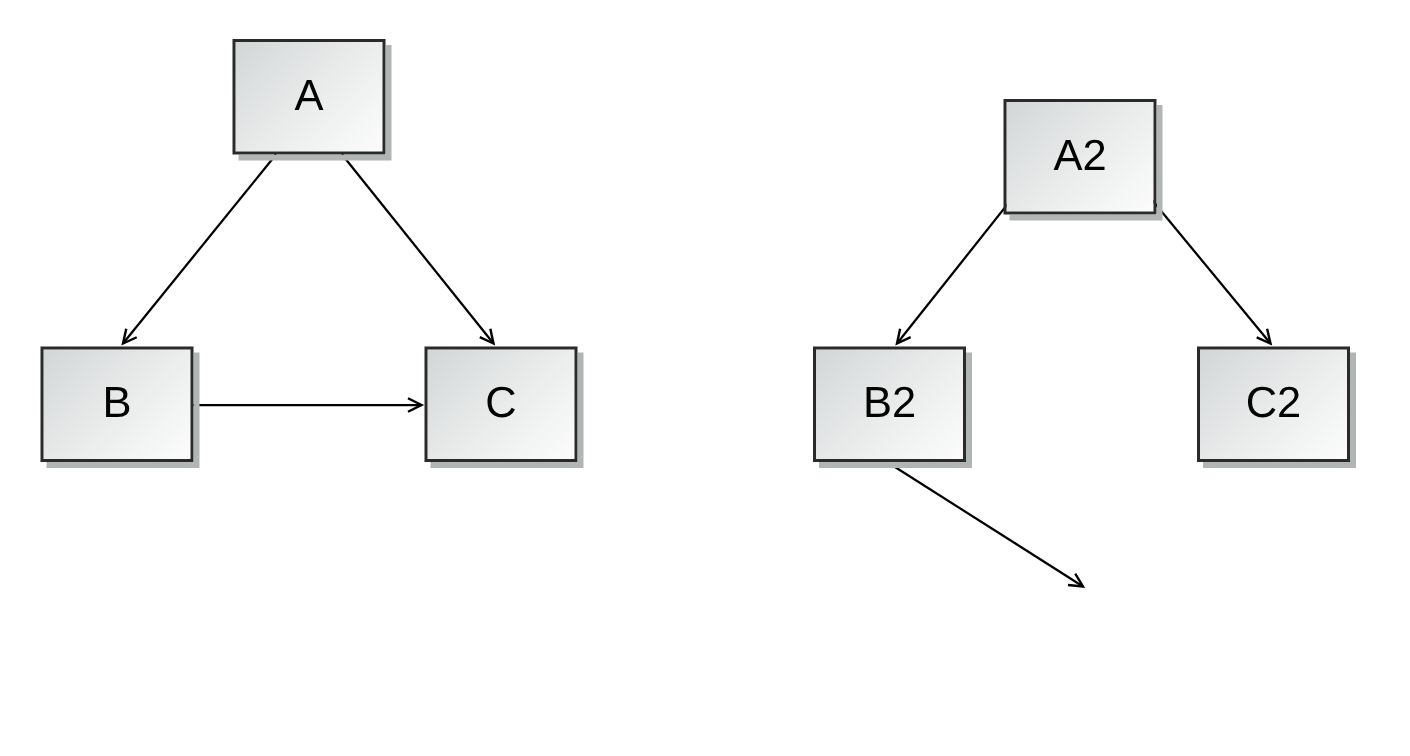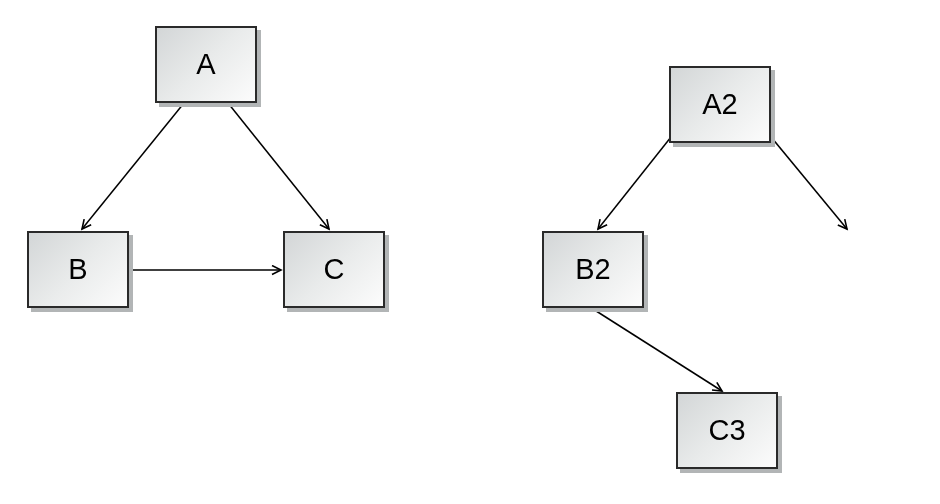--- a/index.html
+++ b/index.html
@@ -81,17 +81,17 @@
   <div class="node pos-C">
     <span class="node-label">C</span>
   </div>
 
   <div class="node pos-A2">
     <span class="node-label">A2</span>
   </div>
   <div class="node pos-B2">
     <span class="node-label">B2</span>
   </div>
-  <div class="node pos-C3">
-    <span class="node-label">C3</span>
+  <div class="node pos-C2">
+    <span class="node-label">C2</span>
   </div>
 
 </div>
 
 </body></html>

